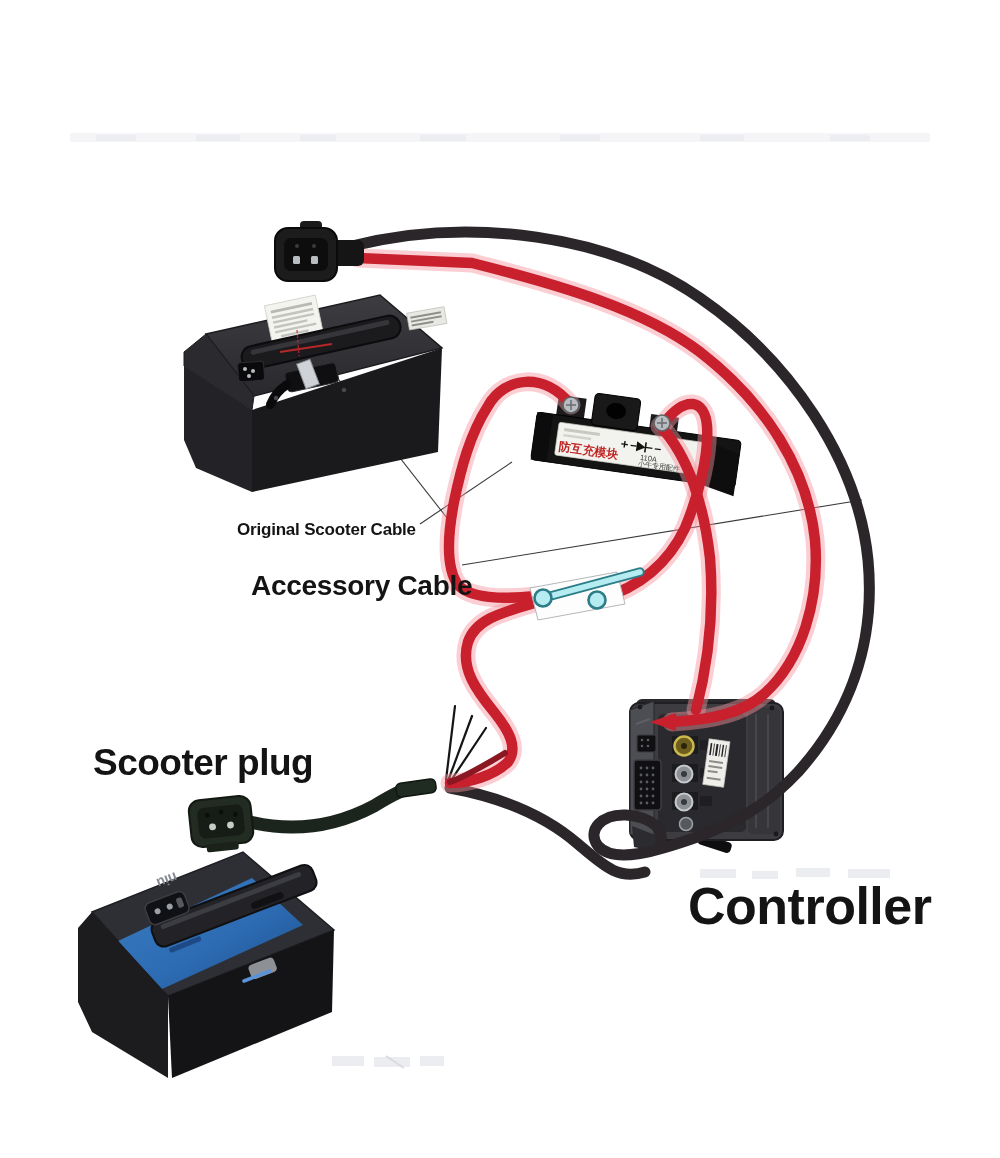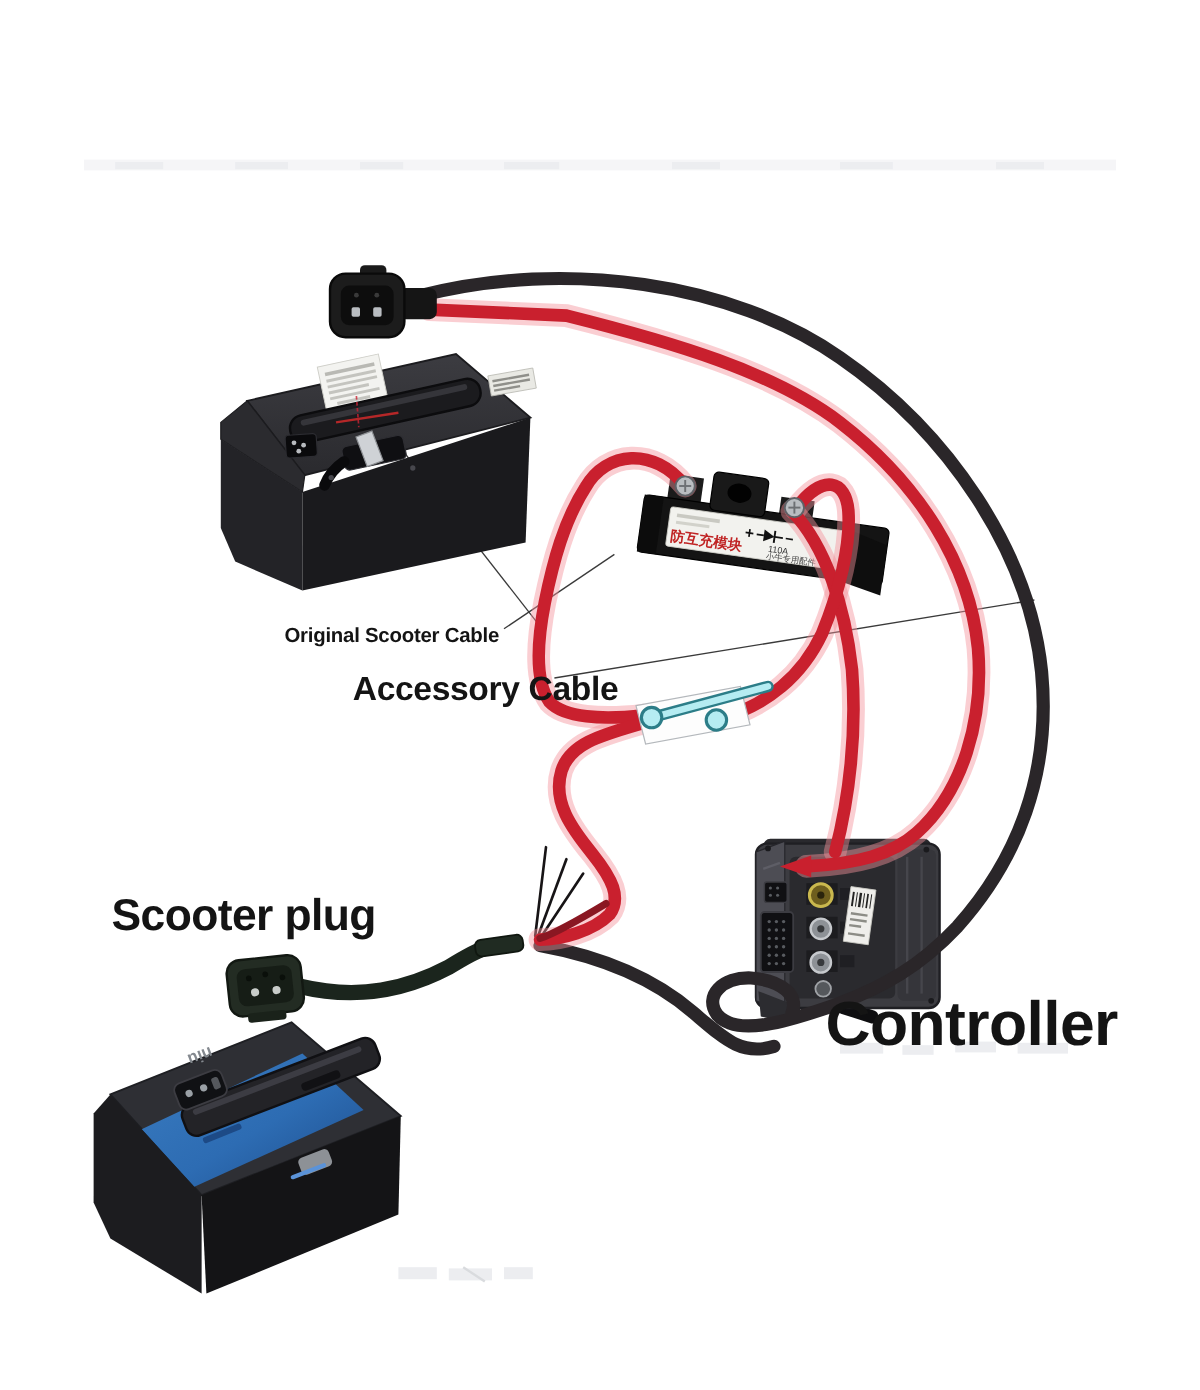--- a/index.html
+++ b/index.html
@@ -294,17 +294,17 @@
     <circle cx="208" cy="814" r="2.4" fill="#0a0f0a"></circle>
         <circle cx="222" cy="812" r="2.4" fill="#0a0f0a"></circle>
         <circle cx="236" cy="816" r="2.4" fill="#0a0f0a"></circle>
     <circle cx="212" cy="826" r="3.4" fill="#c8ccc9"></circle>
         <circle cx="230" cy="826" r="3.4" fill="#c8ccc9"></circle>
     <rect x="204" y="843" width="32" height="8" rx="3" fill="#1a221a"></rect>
   </g>
 </svg>
 
 <div class="lbl lbl-osc" style="left:237px;top:521px;">Original Scooter Cable</div>
-<div class="lbl lbl-acc" style="left:251px;top:560px;margin-left:43px;">Accessory Cable</div>
+<div class="lbl lbl-acc" style="left:251px;top:572px;">Accessory Cable</div>
 <div class="lbl lbl-op" style="left:93px;top:744px;">Scooter plug</div>
-<div class="lbl lbl-ctl" style="left:688px;top:828px;">Controller</div>
+<div class="lbl lbl-ctl" style="left:688px;top:880px;">Controller</div>
 
 </div>
 
 </body></html>

